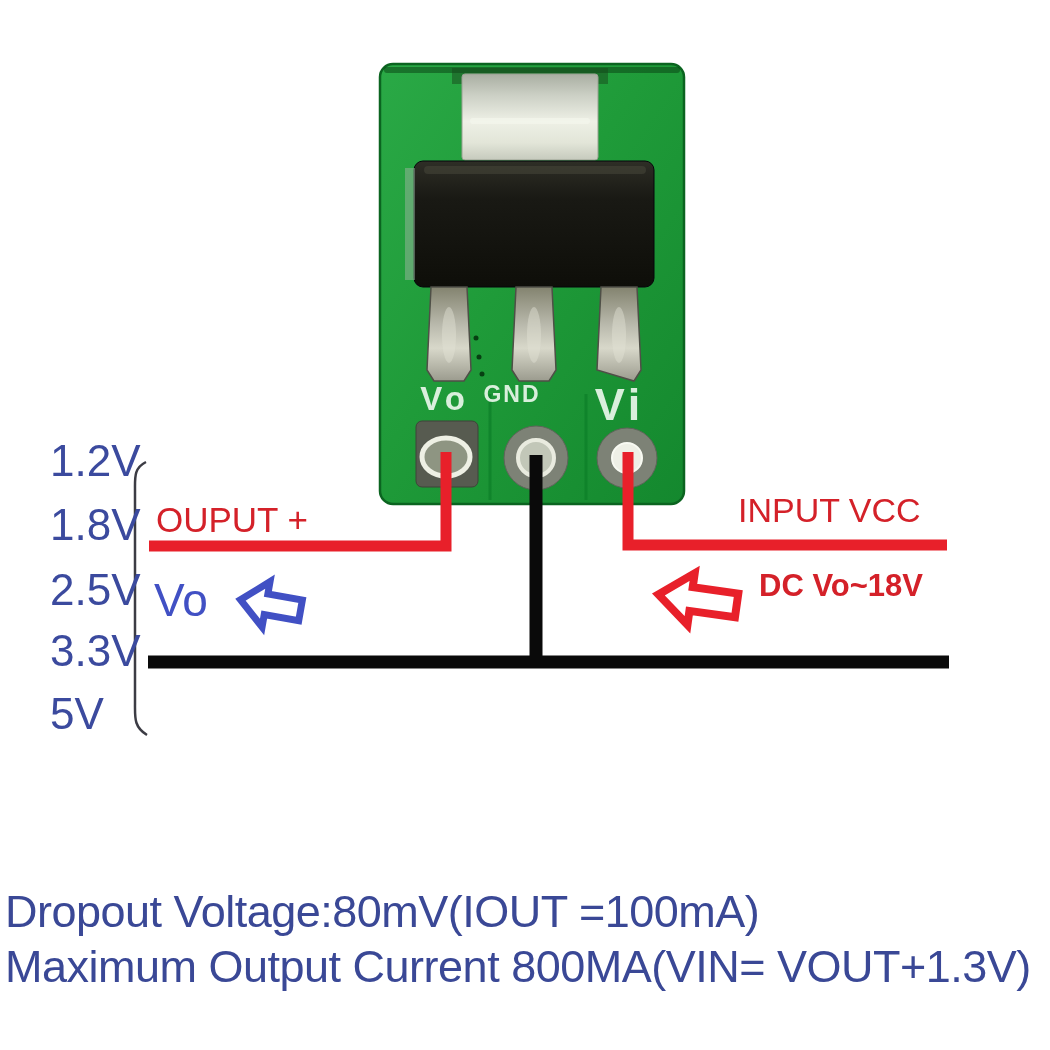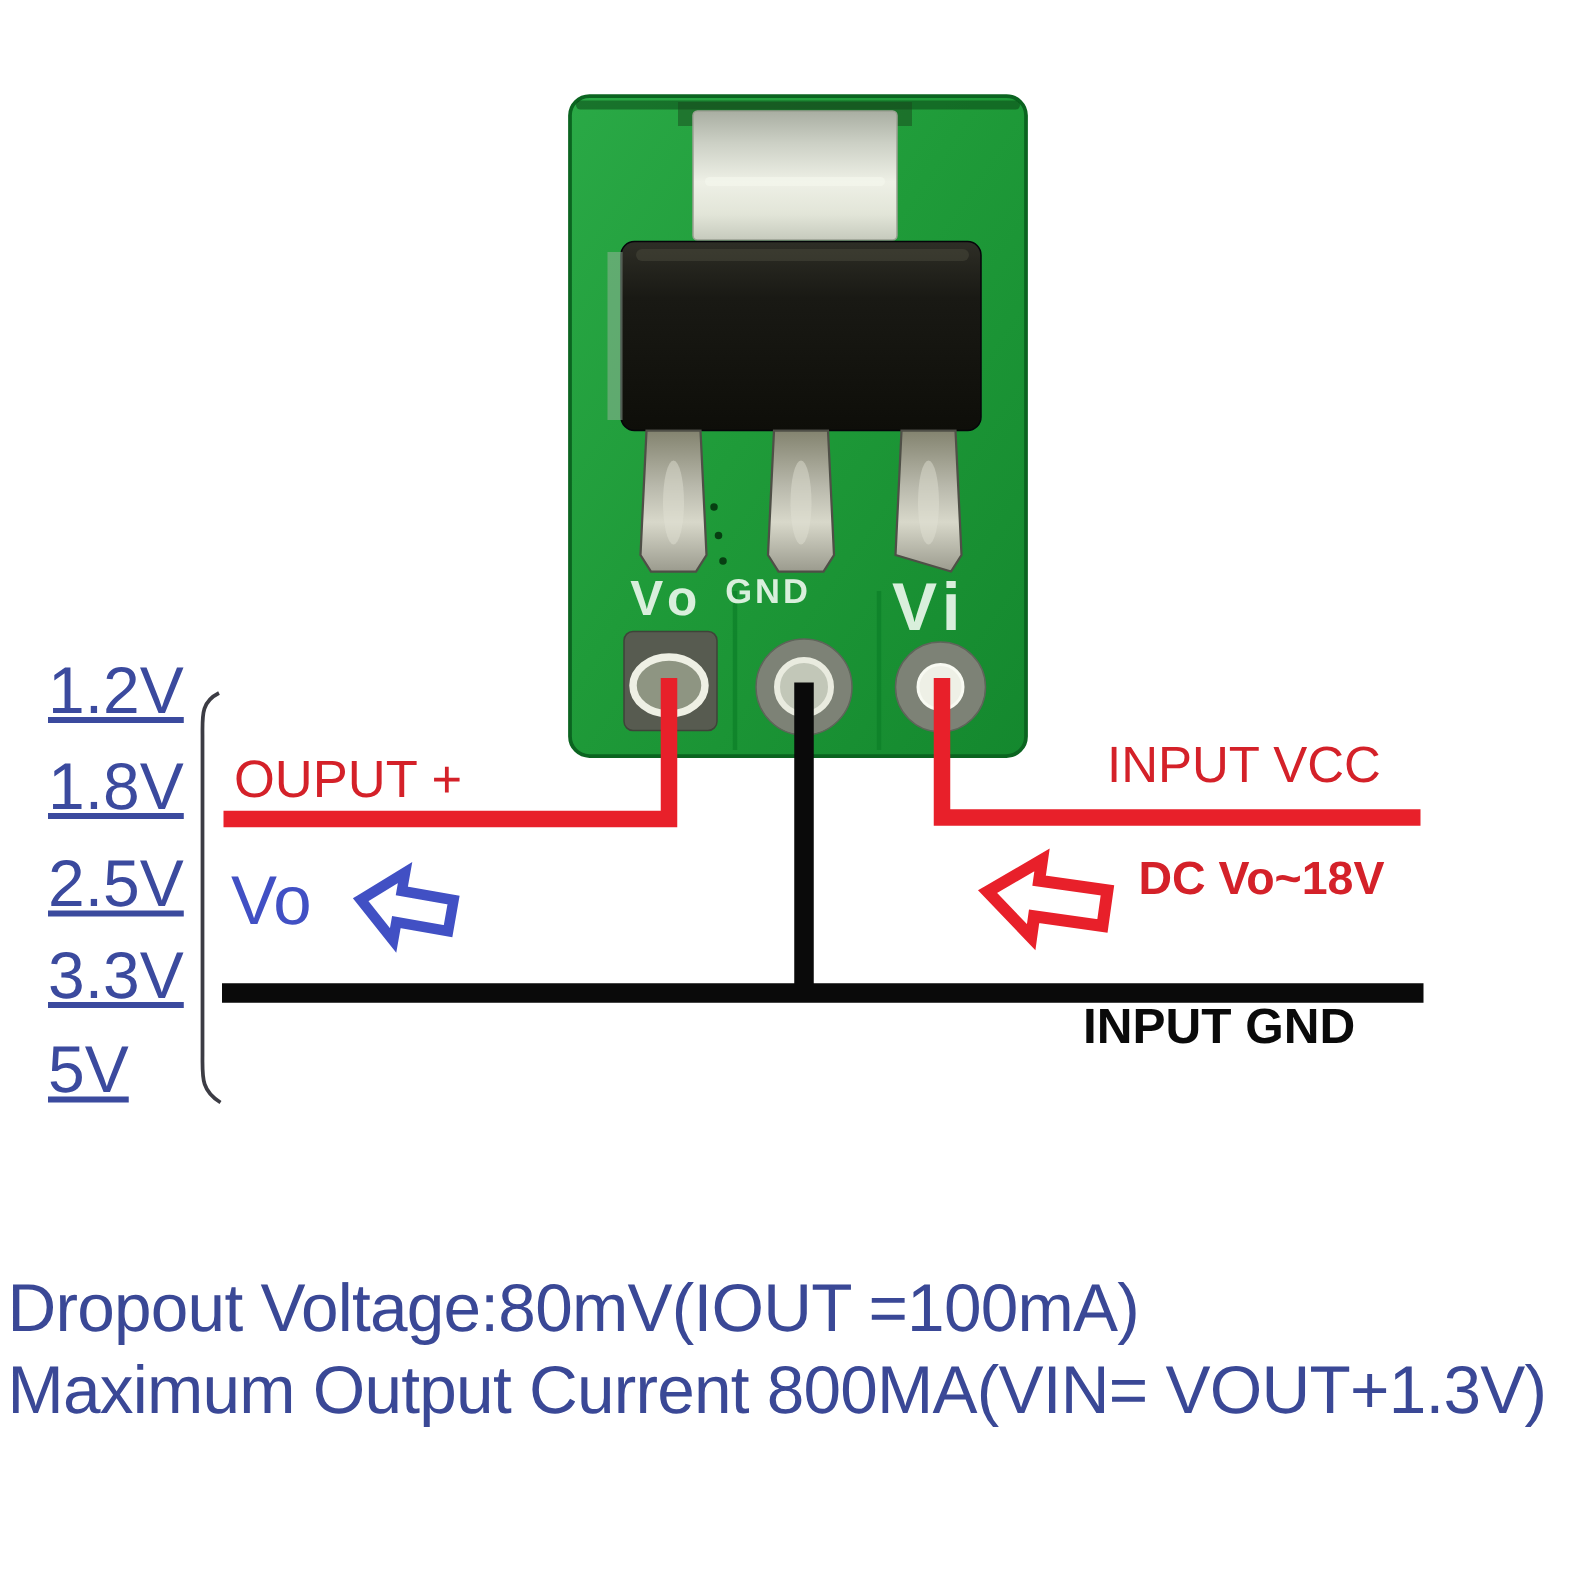--- a/index.html
+++ b/index.html
@@ -18,25 +18,25 @@
   html,body{background:#fff;}
   .canvas{
     position:relative;
     width:1050px;height:1050px;
     background:var(--background);
     overflow:hidden;
     font-family:"Liberation Sans", sans-serif;
   }
   svg{position:absolute;left:0;top:0;}
   .txt{position:absolute;line-height:1;white-space:pre;z-index:2;}
-  .voltage{left:32px;font-size:44px;color:var(--voltage_blue);letter-spacing:0px;text-decoration:underline;}
+  .voltage{left:50px;font-size:44px;color:var(--voltage_blue);letter-spacing:0px;}
   .pin-label{color:var(--silkscreen_white);font-weight:700;text-align:center;z-index:3;}
   .red-caps{color:var(--annotation_red);font-weight:400;}
   .black-caps{color:var(--wire_black);font-weight:700;}
-  .spec{left:5px;font-size:45px;color:var(--spec_blue);letter-spacing:-0.5px;}
+  .spec{left:5px;font-size:45px;color:var(--spec_blue);letter-spacing:-0.5px;margin-top:40px;}
 </style>
 </head>
 <body>
 
 <div class="canvas">
 
   <svg width="1050" height="1050" viewBox="0 0 1050 1050">
     <defs>
       <linearGradient id="gBoard" x1="0" y1="0" x2="1" y2="1">
         <stop offset="0" stop-color="#2aa946"></stop>
@@ -114,18 +114,17 @@
 
   <span class="txt pin-label" style="left:408px;top:382px;width:74px;font-size:33px;letter-spacing:5px">Vo</span>
   <span class="txt pin-label" style="left:468px;top:383px;width:88px;font-size:23px;letter-spacing:2px">GND</span>
   <span class="txt pin-label" style="left:592px;top:382px;width:55px;font-size:45px;letter-spacing:4px">Vi</span>
 
   <span class="txt red-caps" style="left:156px;top:502px;font-size:35px">OUPUT +</span>
   <span class="txt" style="left:154px;top:577px;font-size:46px;color:var(--vo_indigo)">Vo</span>
 
   <span class="txt red-caps" style="left:738px;top:493px;font-size:34px">INPUT VCC</span>
   <span class="txt" style="left:759px;top:570px;font-size:31px;font-weight:700;color:var(--annotation_red)">DC Vo~18V</span>
-  <span class="txt black-caps" style="left:722px;top:667px;font-size:33px">INPUT GND</span>
 
   <span class="txt spec" style="top:849px">Dropout Voltage:80mV(IOUT =100mA)</span>
   <span class="txt spec" style="top:904px">Maximum Output Current 800MA(VIN= VOUT+1.3V)</span>
 
 </div>
 
 </body></html>

